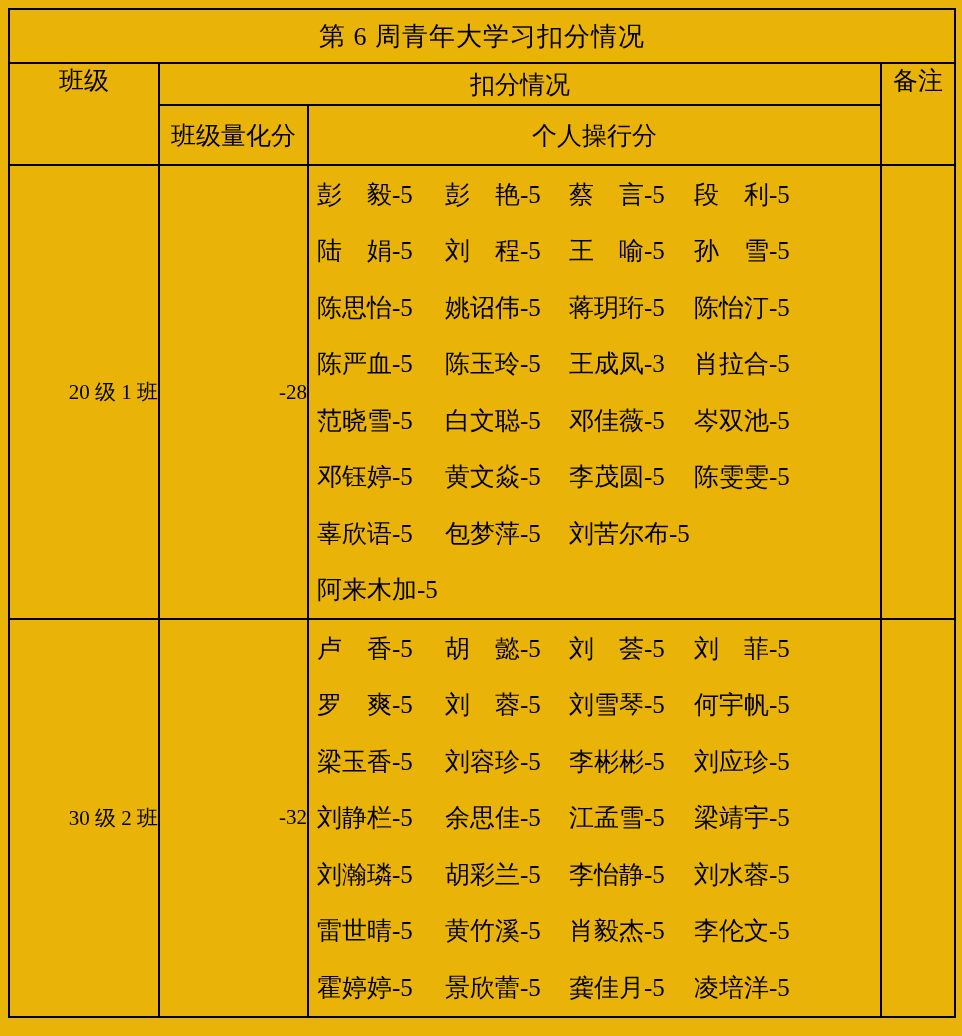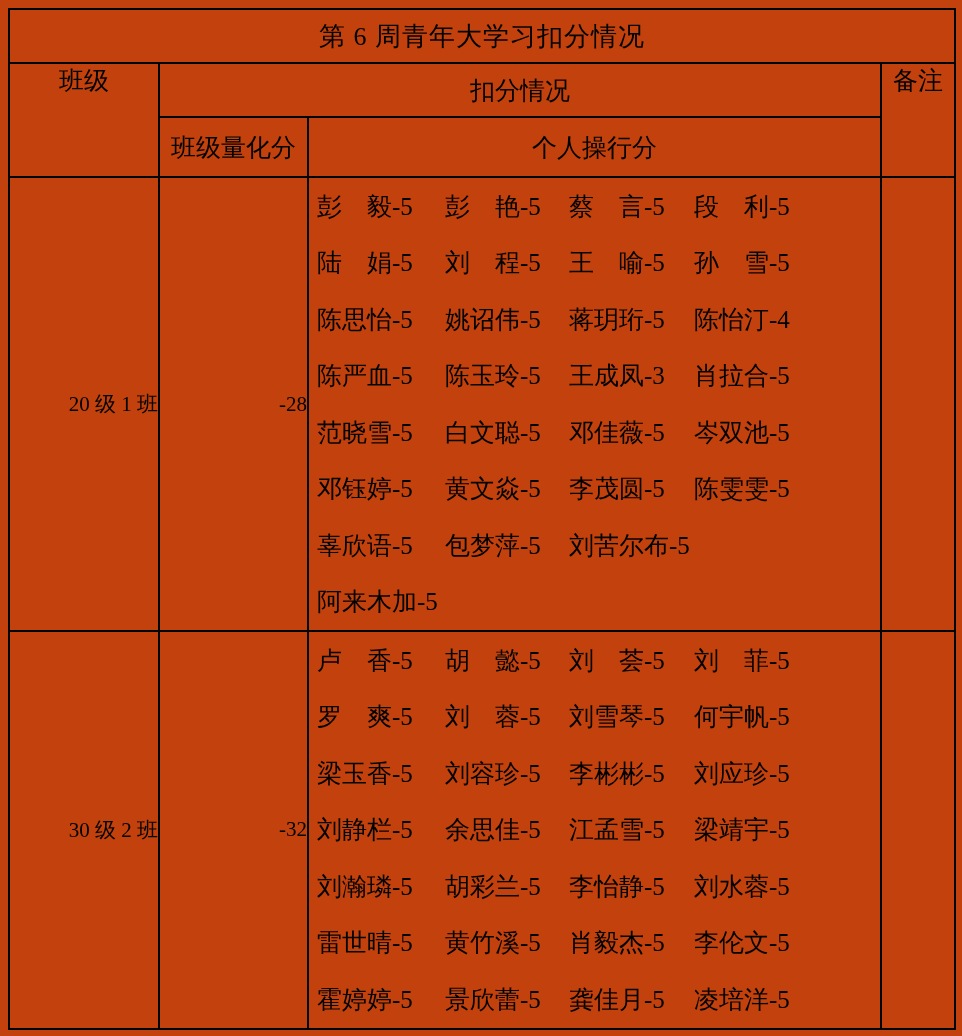--- a/index.html
+++ b/index.html
@@ -7,21 +7,21 @@
     padding: 0;
     background: #ffffff;
     color: #000000;
     font-family: "Liberation Serif", "DejaVu Serif", serif;
   }
   .sheet {
     width: 962px;
     height: 1036px;
     box-sizing: border-box;
     padding: 8px;
-    background: #c2410c;
+    background: #eab308;
   }
   table.doc-table {
     border-collapse: collapse;
     width: 946px;
     table-layout: fixed;
   }
   table.doc-table td {
     border: 2px solid #000000;
     padding: 0;
     overflow: hidden;
@@ -35,21 +35,21 @@
     height: 52px;
     text-align: center;
     vertical-align: middle;
     font-size: 26px;
     letter-spacing: 1px;
   }
   .hdr-cell {
     text-align: center;
     font-size: 25px;
   }
-  .row-h1 { height: 54px; }
+  .row-h1 { height: 42px; }
   .row-h2 { height: 60px; }
   .span-top {
     vertical-align: top;
     padding-top: 14px;
   }
   .mid-center {
     text-align: right;
     vertical-align: middle;
     font-size: 21px;
   }
@@ -114,21 +114,21 @@
             <div class="name-line">
               <span class="name-entry">陆　娟-5</span>
               <span class="name-entry">刘　程-5</span>
               <span class="name-entry">王　喻-5</span>
               <span class="name-entry">孙　雪-5</span>
             </div>
             <div class="name-line">
               <span class="name-entry">陈思怡-5</span>
               <span class="name-entry">姚诏伟-5</span>
               <span class="name-entry">蒋玥珩-5</span>
-              <span class="name-entry">陈怡汀-4</span>
+              <span class="name-entry">陈怡汀-5</span>
             </div>
             <div class="name-line">
               <span class="name-entry">陈严血-5</span>
               <span class="name-entry">陈玉玲-5</span>
               <span class="name-entry">王成凤-3</span>
               <span class="name-entry">肖拉合-5</span>
             </div>
             <div class="name-line">
               <span class="name-entry">范晓雪-5</span>
               <span class="name-entry">白文聪-5</span>

